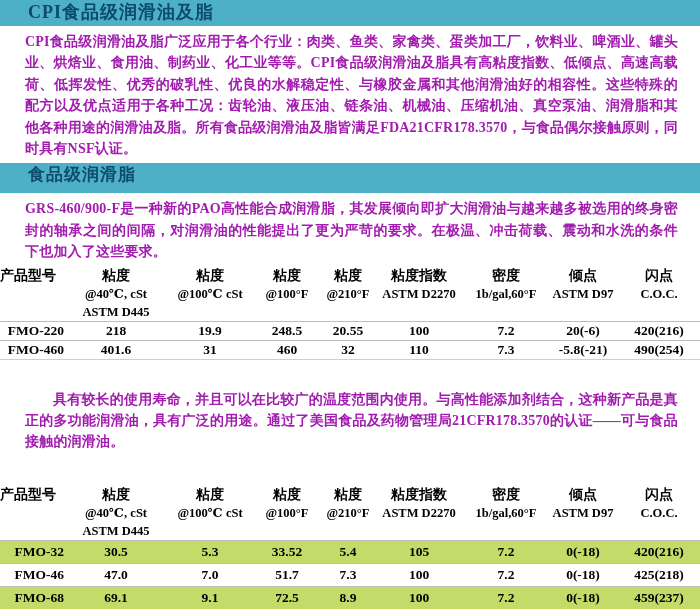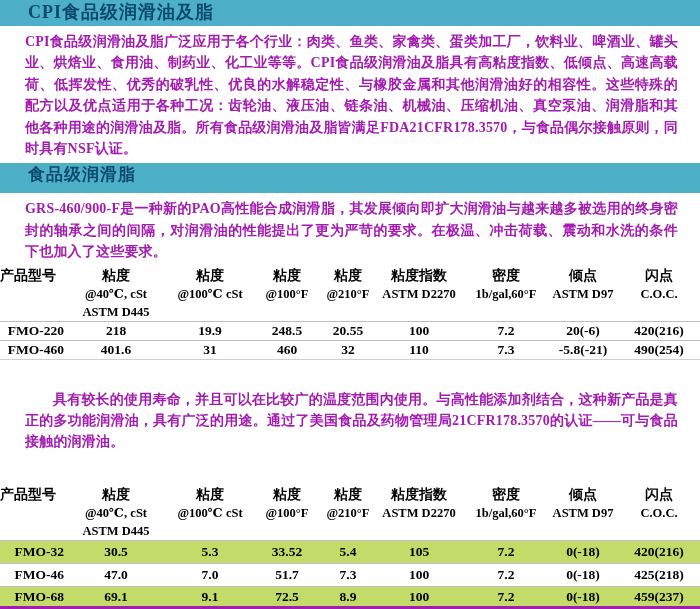--- a/index.html
+++ b/index.html
@@ -52,21 +52,21 @@
     height: 57px;
   }
   th.model-h { text-align: left; padding-left: 0; }
   .h1 { font-size: 14px; line-height: 19px; }
   .h2 { font-size: 12.5px; line-height: 18px; }
   tbody td { text-align: center; font-size: 13.5px; }
   td.model { text-align: right; padding-left: 6px; }
   .t1 tbody tr { height: 19px; border-top: 1px solid #bdbdbd; }
   .t1 tbody tr:last-child { border-bottom: 1px solid #cfcfcf; }
   .t2 tbody tr { height: 23px; border-top: 1px solid #bdbdbd; }
-  .t2 tbody tr:last-child { border-bottom: 6px solid #a21caf; padding-left: 23px; }
+  .t2 tbody tr:last-child { border-bottom: 1px solid #a21caf; padding-left: 23px; }
   tr.hl { background: var(--hl, #c3db69); }
 </style>
 </head>
 <body>
 
 <div class="page">
 
   <div class="bar">
     <span>CPI食品级润滑油及脂</span>
   </div>

